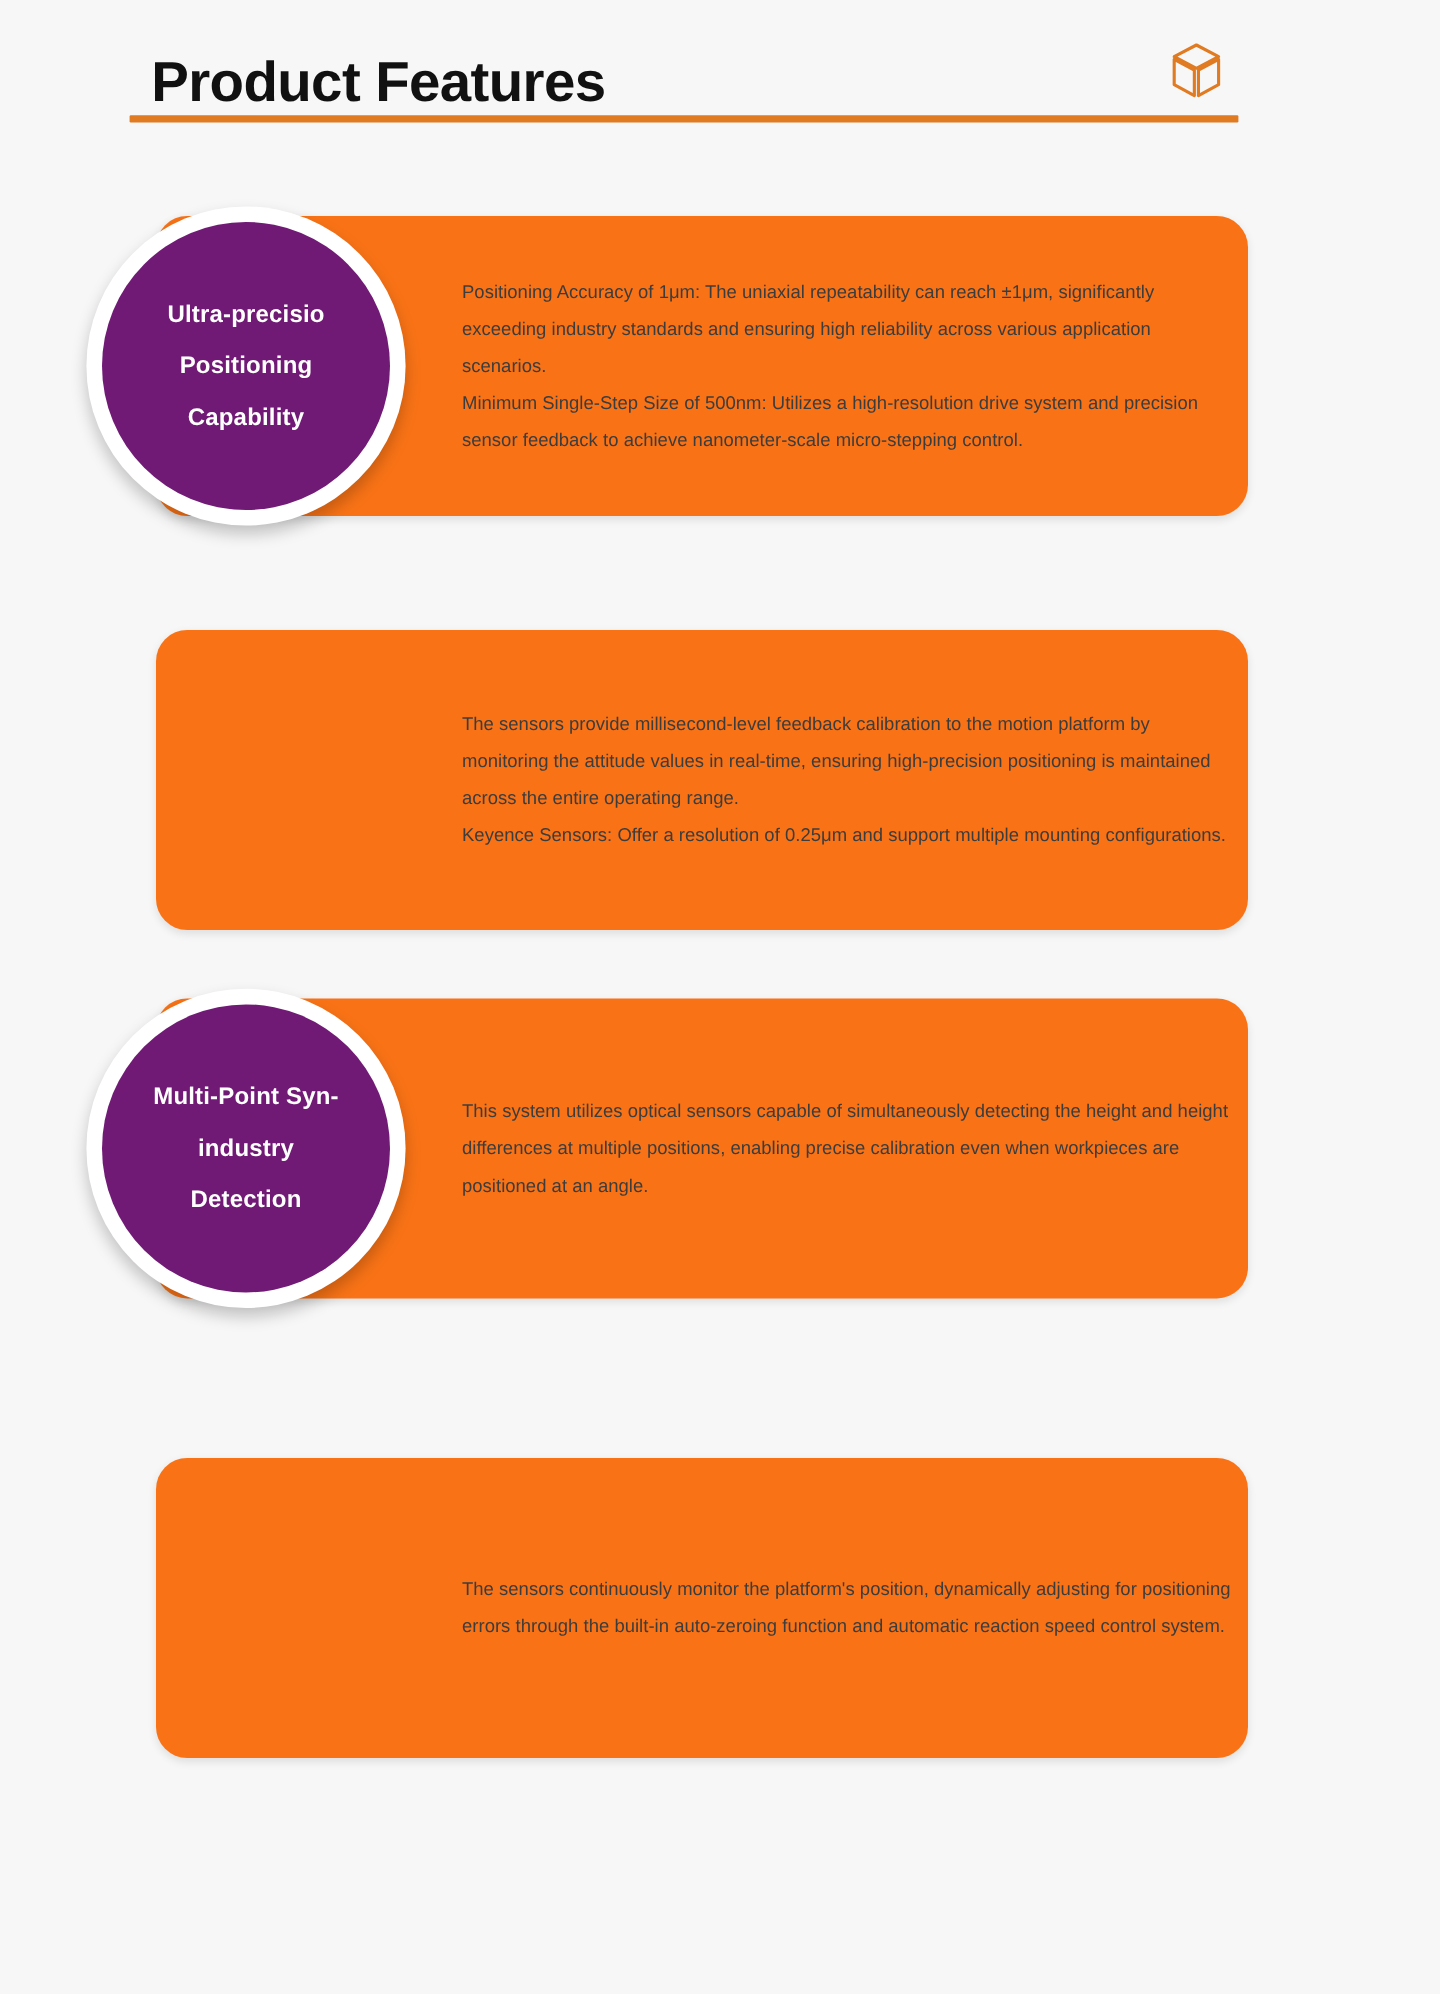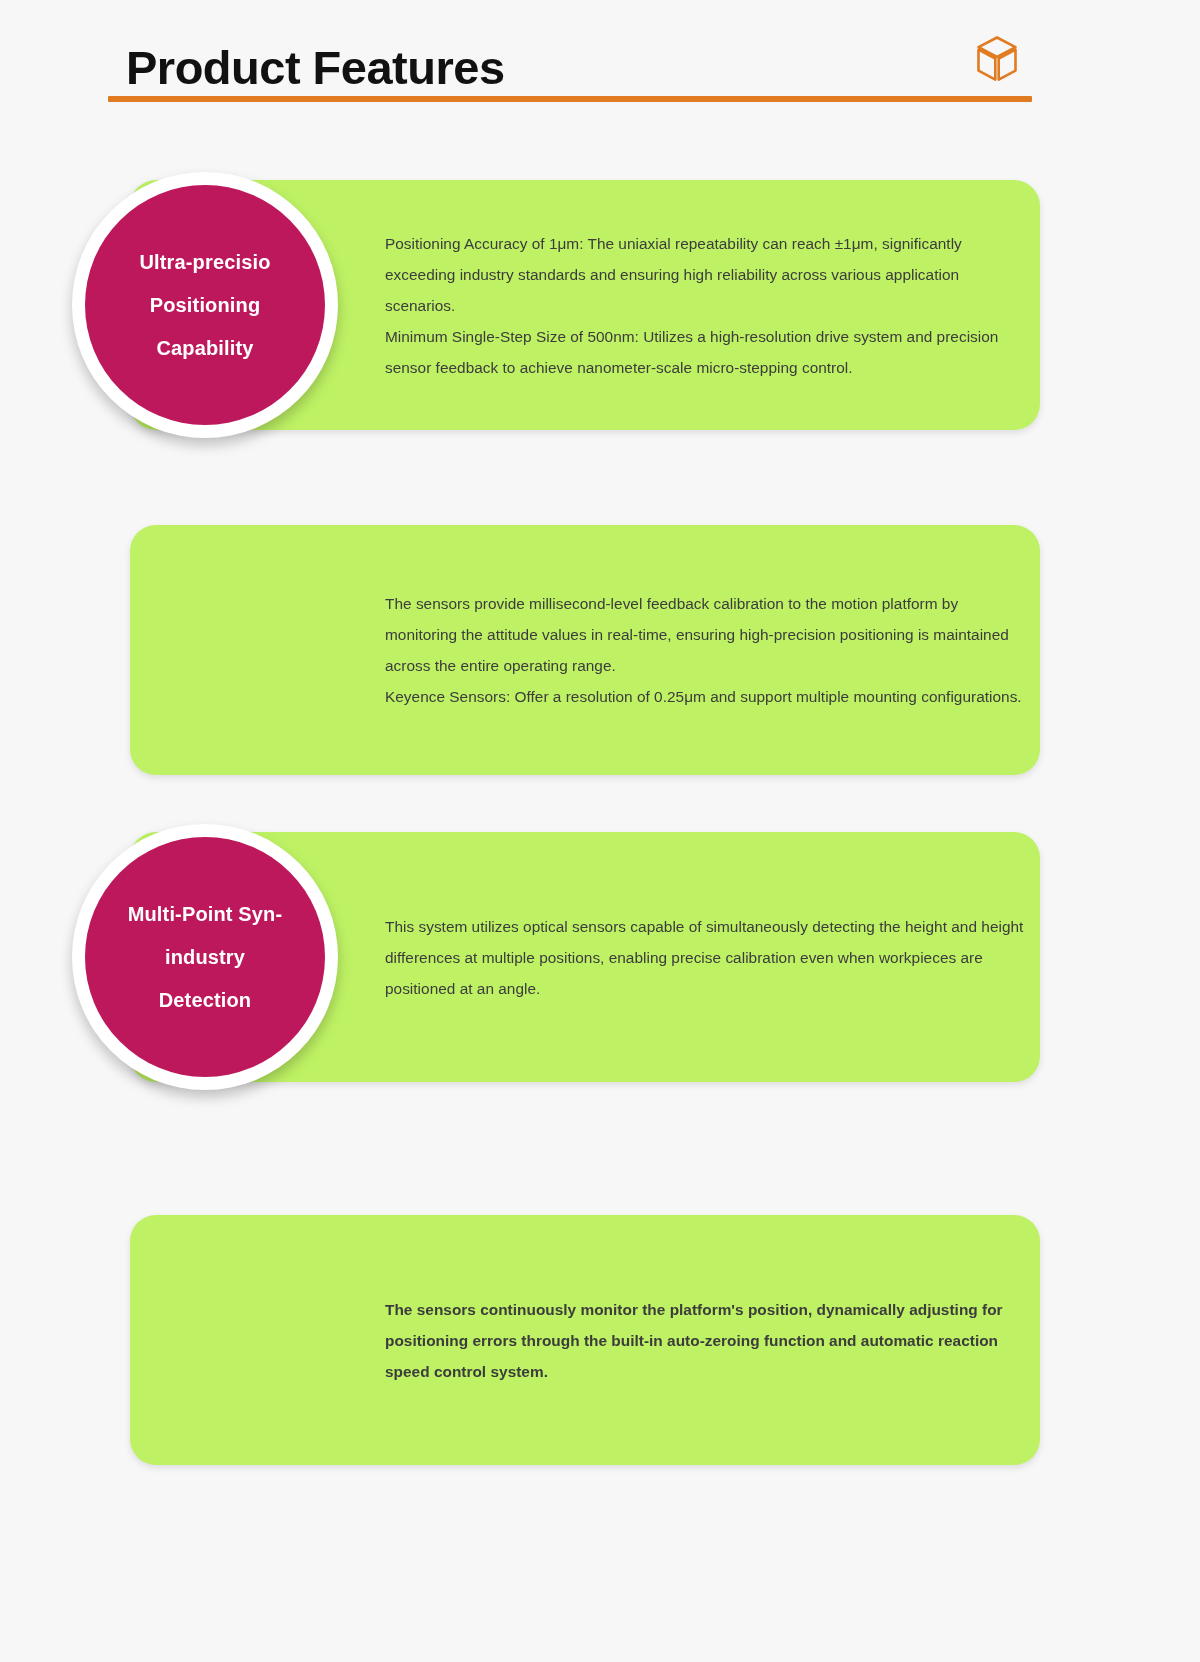--- a/index.html
+++ b/index.html
@@ -59,21 +59,21 @@
     left: 0;
     width: 1200px;
     height: 270px;
   }
   .feature-panel {
     position: absolute;
     left: 130px;
     top: 8px;
     width: 910px;
     height: 250px;
-    background: #bef264;
+    background: #f97316;
     border-radius: 26px;
     box-shadow: 0 3px 7px rgba(0,0,0,0.10);
   }
   .feature-text {
     position: absolute;
     left: 255px;
     top: 0;
     width: 645px;
     height: 250px;
     display: flex;
@@ -99,21 +99,21 @@
     background: #ffffff;
     box-shadow: 0 7px 13px rgba(0,0,0,0.22);
     display: flex;
     align-items: center;
     justify-content: center;
   }
   .feature-badge-inner {
     width: 240px;
     height: 240px;
     border-radius: 50%;
-    background: #be185d;
+    background: #701a75;
     display: flex;
     align-items: center;
     justify-content: center;
     text-align: center;
   }
   .feature-badge-label {
     display: block;
     width: 212px;
     color: #ffffff;
     font-size: 20px;
@@ -182,16 +182,16 @@
       <span class="feature-badge-label">Multi-Point Syn-
 industry
 Detection</span>
     </div>
   </div>
 </div>
 
 <div class="feature-row" id="row-3">
   <div class="feature-panel">
     <div class="feature-text">
-      <p style="white-space: pre-line; font-weight: bold;">The sensors continuously monitor the platform's position, dynamically adjusting for positioning errors through the built-in auto-zeroing function and automatic reaction speed control system.</p>
+      <p style="white-space: pre-line;">The sensors continuously monitor the platform's position, dynamically adjusting for positioning errors through the built-in auto-zeroing function and automatic reaction speed control system.</p>
     </div>
   </div>
 </div>
 
 </body></html>

